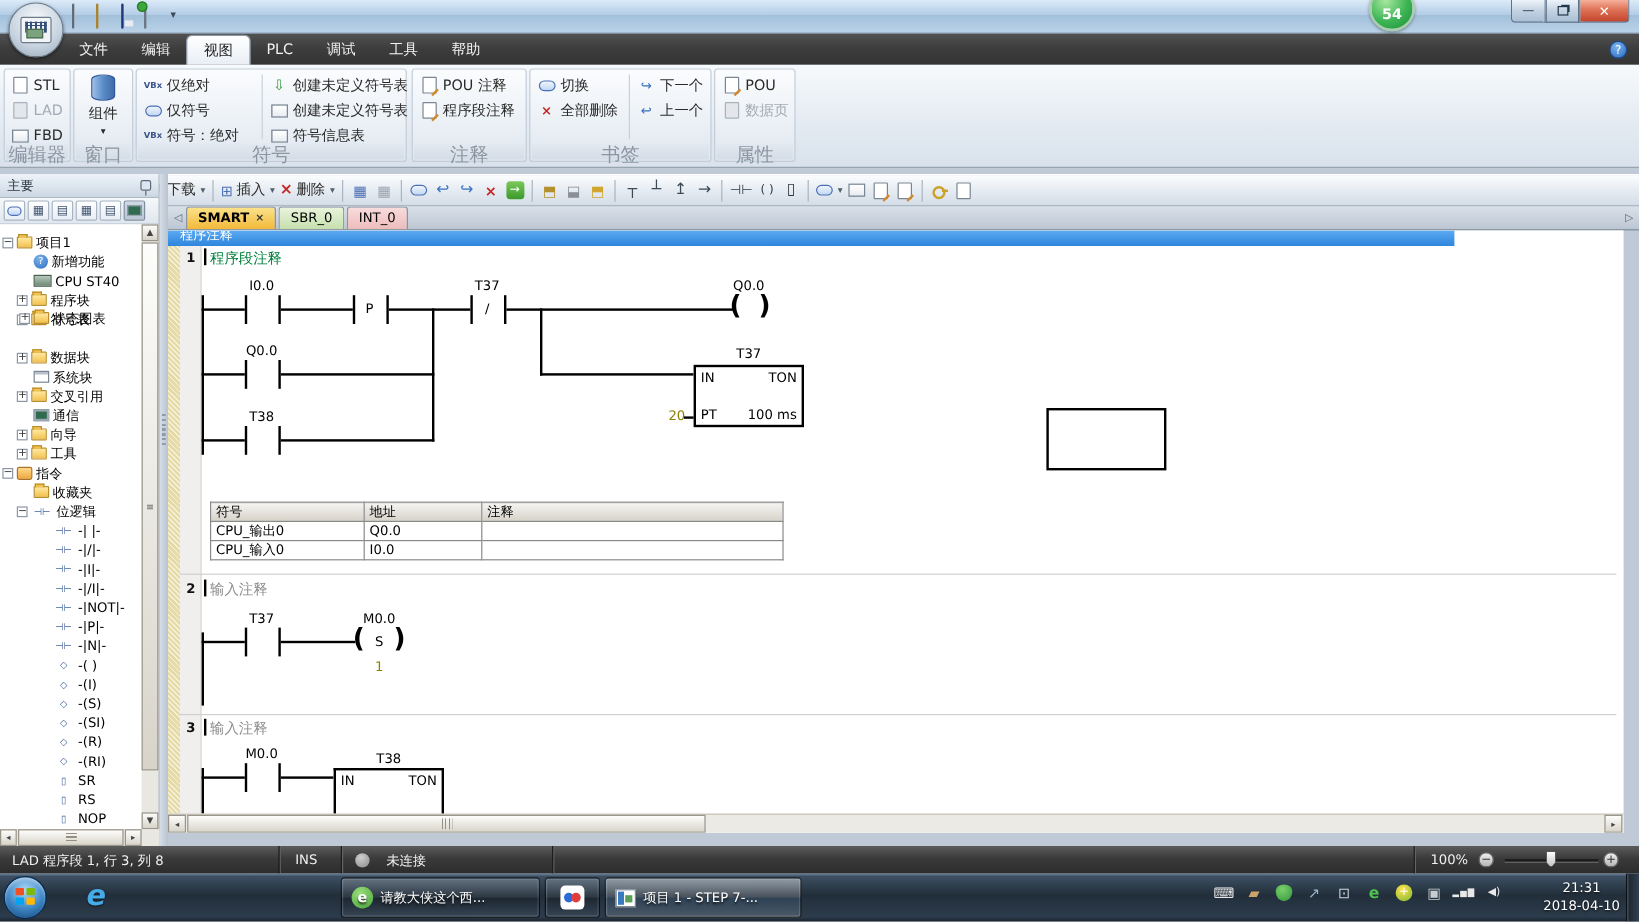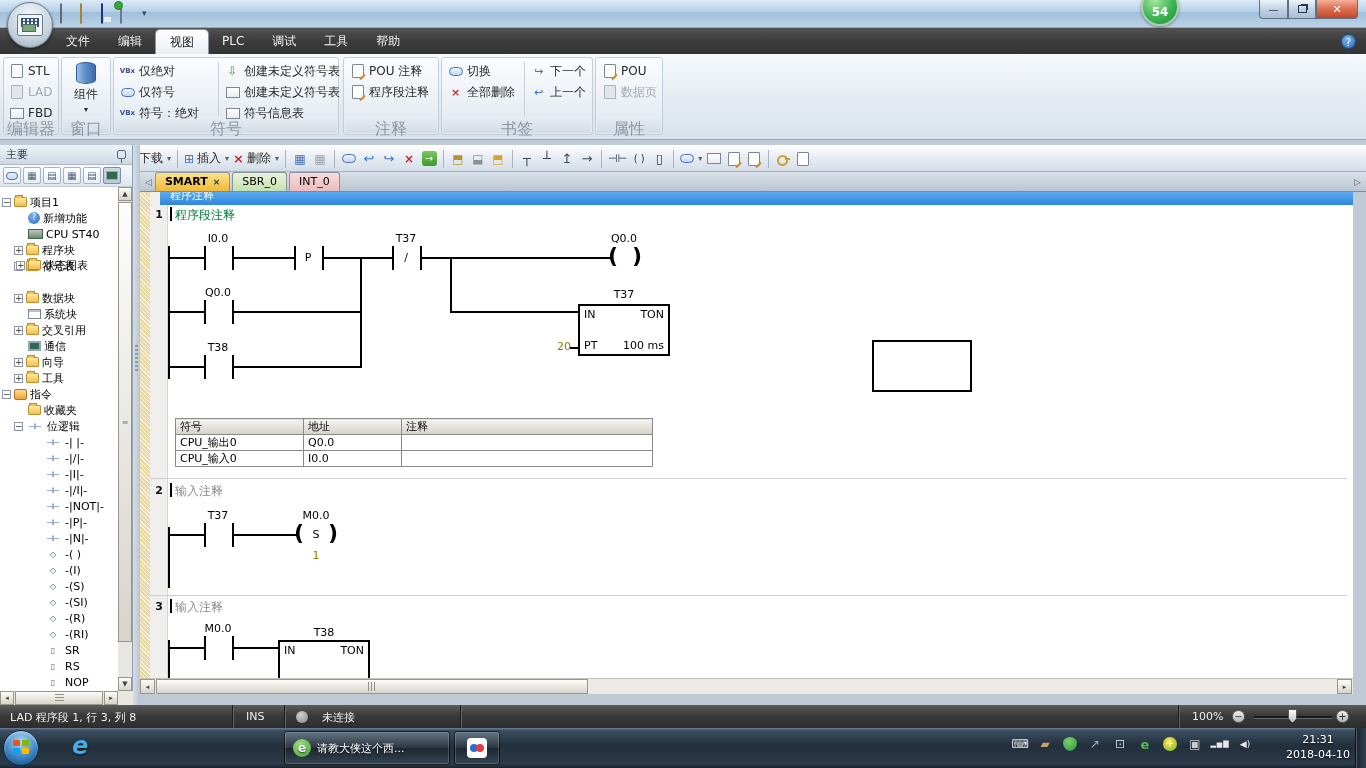--- a/index.html
+++ b/index.html
@@ -95,21 +95,21 @@
 #splitgrip{position:absolute;left:135px;top:345px;width:3px;height:26px;background:repeating-linear-gradient(#8d99a8 0 2px,transparent 2px 4px)}
 
 #editor{position:absolute;left:140px;top:192px;width:1213px;height:502px;background:#fff;overflow:hidden}
 #hatch{position:absolute;left:0;top:0;width:10px;height:486px;background:#e6dba6;background-image:repeating-linear-gradient(45deg,rgba(255,255,255,.6) 0 1px,transparent 1px 3px)}
 #gutter{position:absolute;left:10px;top:0;width:18px;height:486px;background:#f0efee;border-right:1px solid #d8d6d2}
 .netnum{position:absolute;left:10px;width:18px;text-align:center;font-size:11px;font-weight:bold;color:#111}
 .netcomment{position:absolute;left:35px;font-size:12px}
 .netcomment.green{color:#00803c}
 .netcomment.gray{color:#8c8c8c}
 .cmark{position:absolute;left:30px;width:2px;height:14px;background:#000}
-#bluerow{position:absolute;left:20px;top:0;width:1195px;height:13px;background:linear-gradient(#5aa9f2,#2f86dc);overflow:hidden}
+#bluerow{position:absolute;left:0;top:0;width:1072px;height:13px;background:linear-gradient(#5aa9f2,#2f86dc);overflow:hidden}
 #bluerow span{display:block;margin:-4px 0 0 10px;color:#fff;font-size:11px}
 .nsep{position:absolute;left:10px;width:1197px;height:1px;background:#cfcfcf}
 .hl{position:absolute;height:2px;background:#000}
 .vl{position:absolute;width:2px;background:#000}
 .cb{position:absolute;width:2px;height:24px;background:#000}
 .op{position:absolute;font-size:11px;color:#000;transform:translateX(-50%);white-space:nowrap}
 .olv{color:#8a8000}
 .paren{position:absolute;font-size:22px;font-weight:bold;color:#000;line-height:24px;font-family:"DejaVu Sans",sans-serif}
 .tonbox{position:absolute;border:2px solid #000;background:#fff}
 .tonbox .tl{position:absolute;left:4px;top:2px;font-size:11px}
@@ -722,20 +722,24 @@
       <span class="flag" style="left:18px;top:17px;background:#ffb900"></span>
     </div>
     <span class="abs ie" style="left:72px;top:4px">e</span>
     <div class="tkbtn" style="left:284px;width:166px">
         <span class="gbic">e</span>
         <span>请教大侠这个西...</span>
       </div>
     <div class="tkbtn" style="left:454px;width:46px;justify-content:center">
         <span class="panic"></span>
       </div>
+    <div class="tkbtn active" style="left:504px;width:164px">
+        <span class="s7ic"></span>
+        <span>项目 1 - STEP 7-...</span>
+      </div>
     <div id="tray">
       <span class="tico g" data-glyph="⌨"></span>
       <span class="tico g" data-glyph="▰" style="color:#c9a36a"></span>
       <span class="tico">
           <span class="shield1"></span>
         </span>
       <span class="tico g" data-glyph="↗" style="color:#9ab4cc"></span>
       <span class="tico g" data-glyph="⊡" style="color:#c8d0d8"></span>
       <span class="tico g" data-glyph="e" style="color:#4fc24f;font-weight:bold;font-size:13px"></span>
       <span class="tico">

